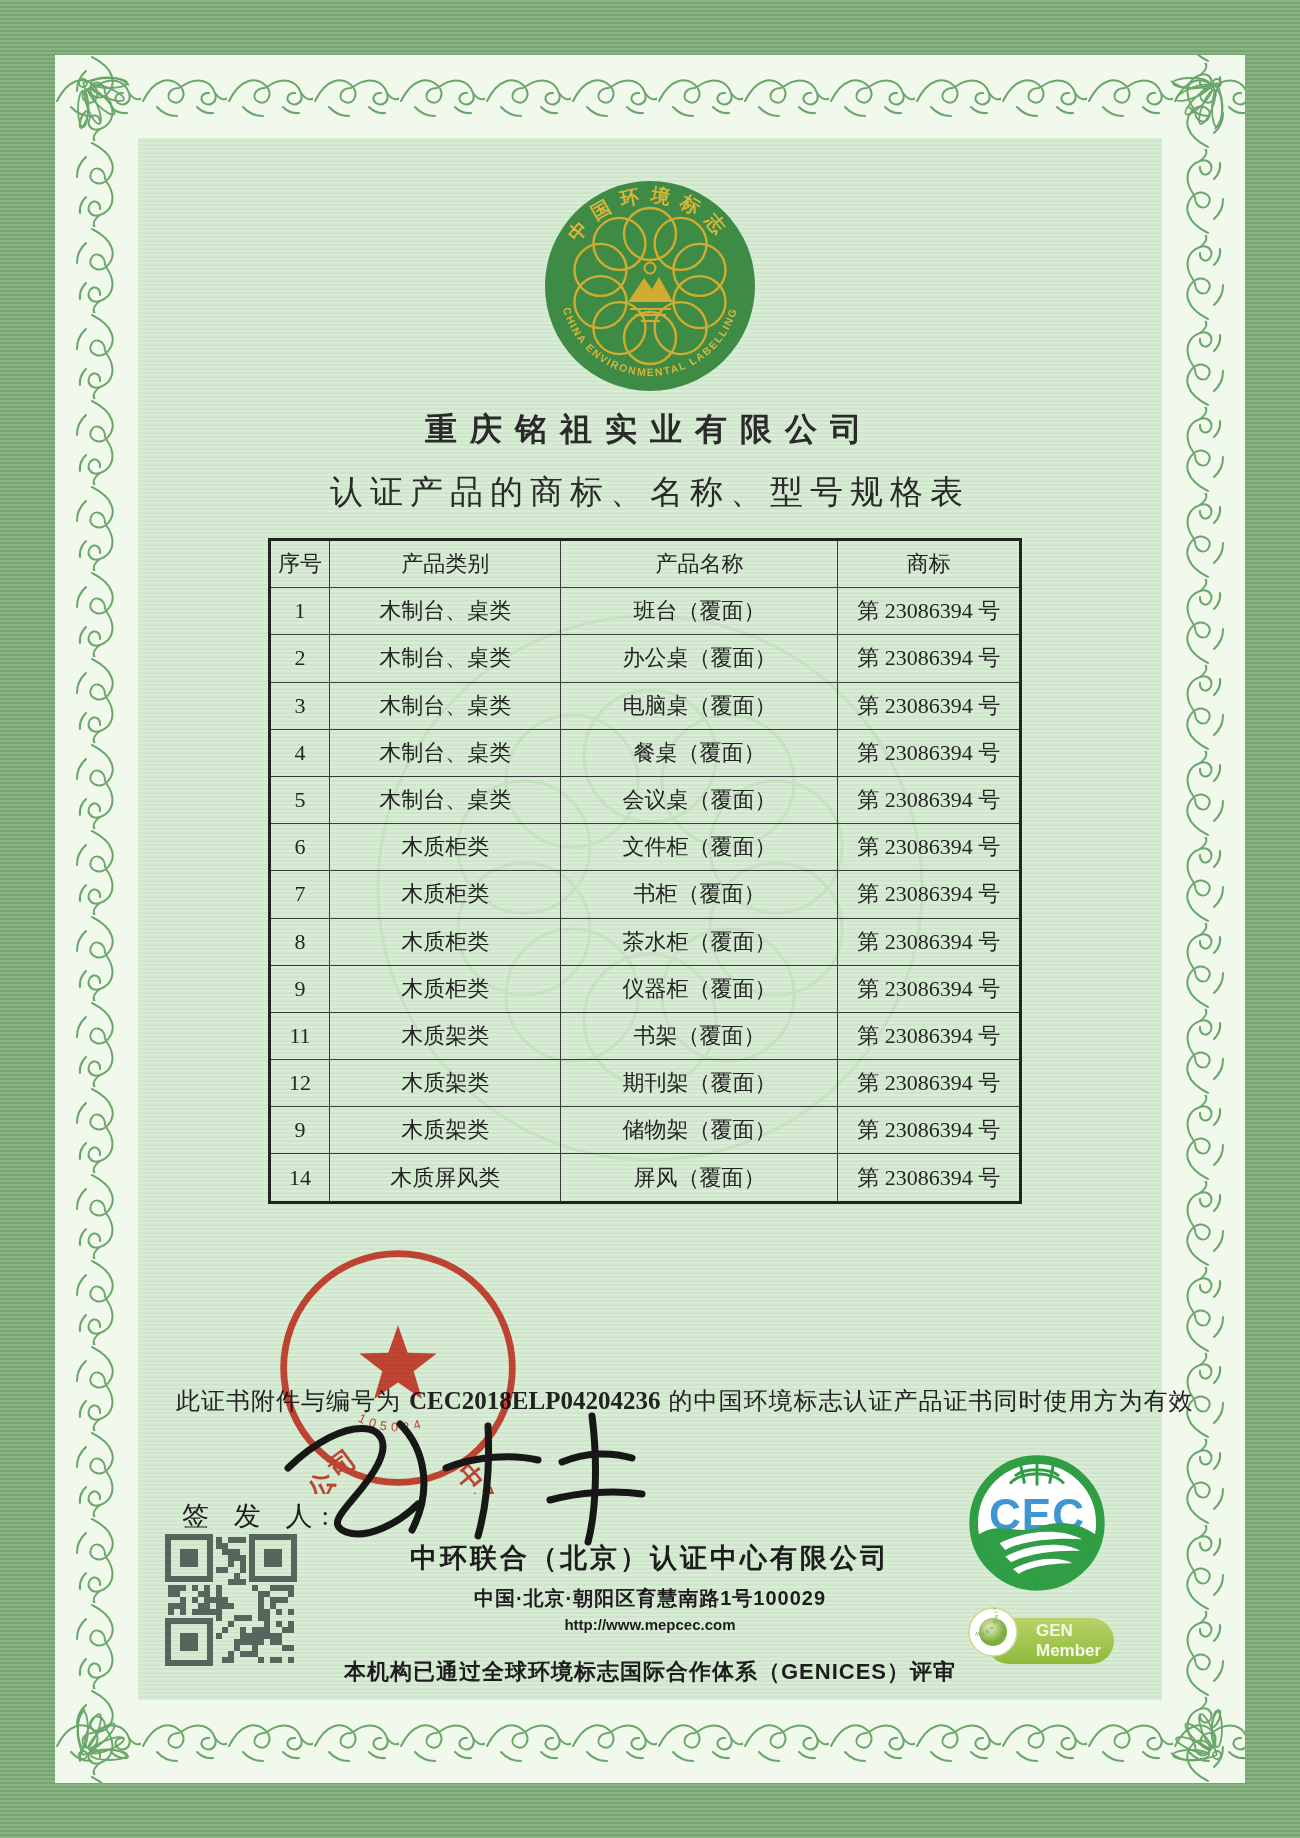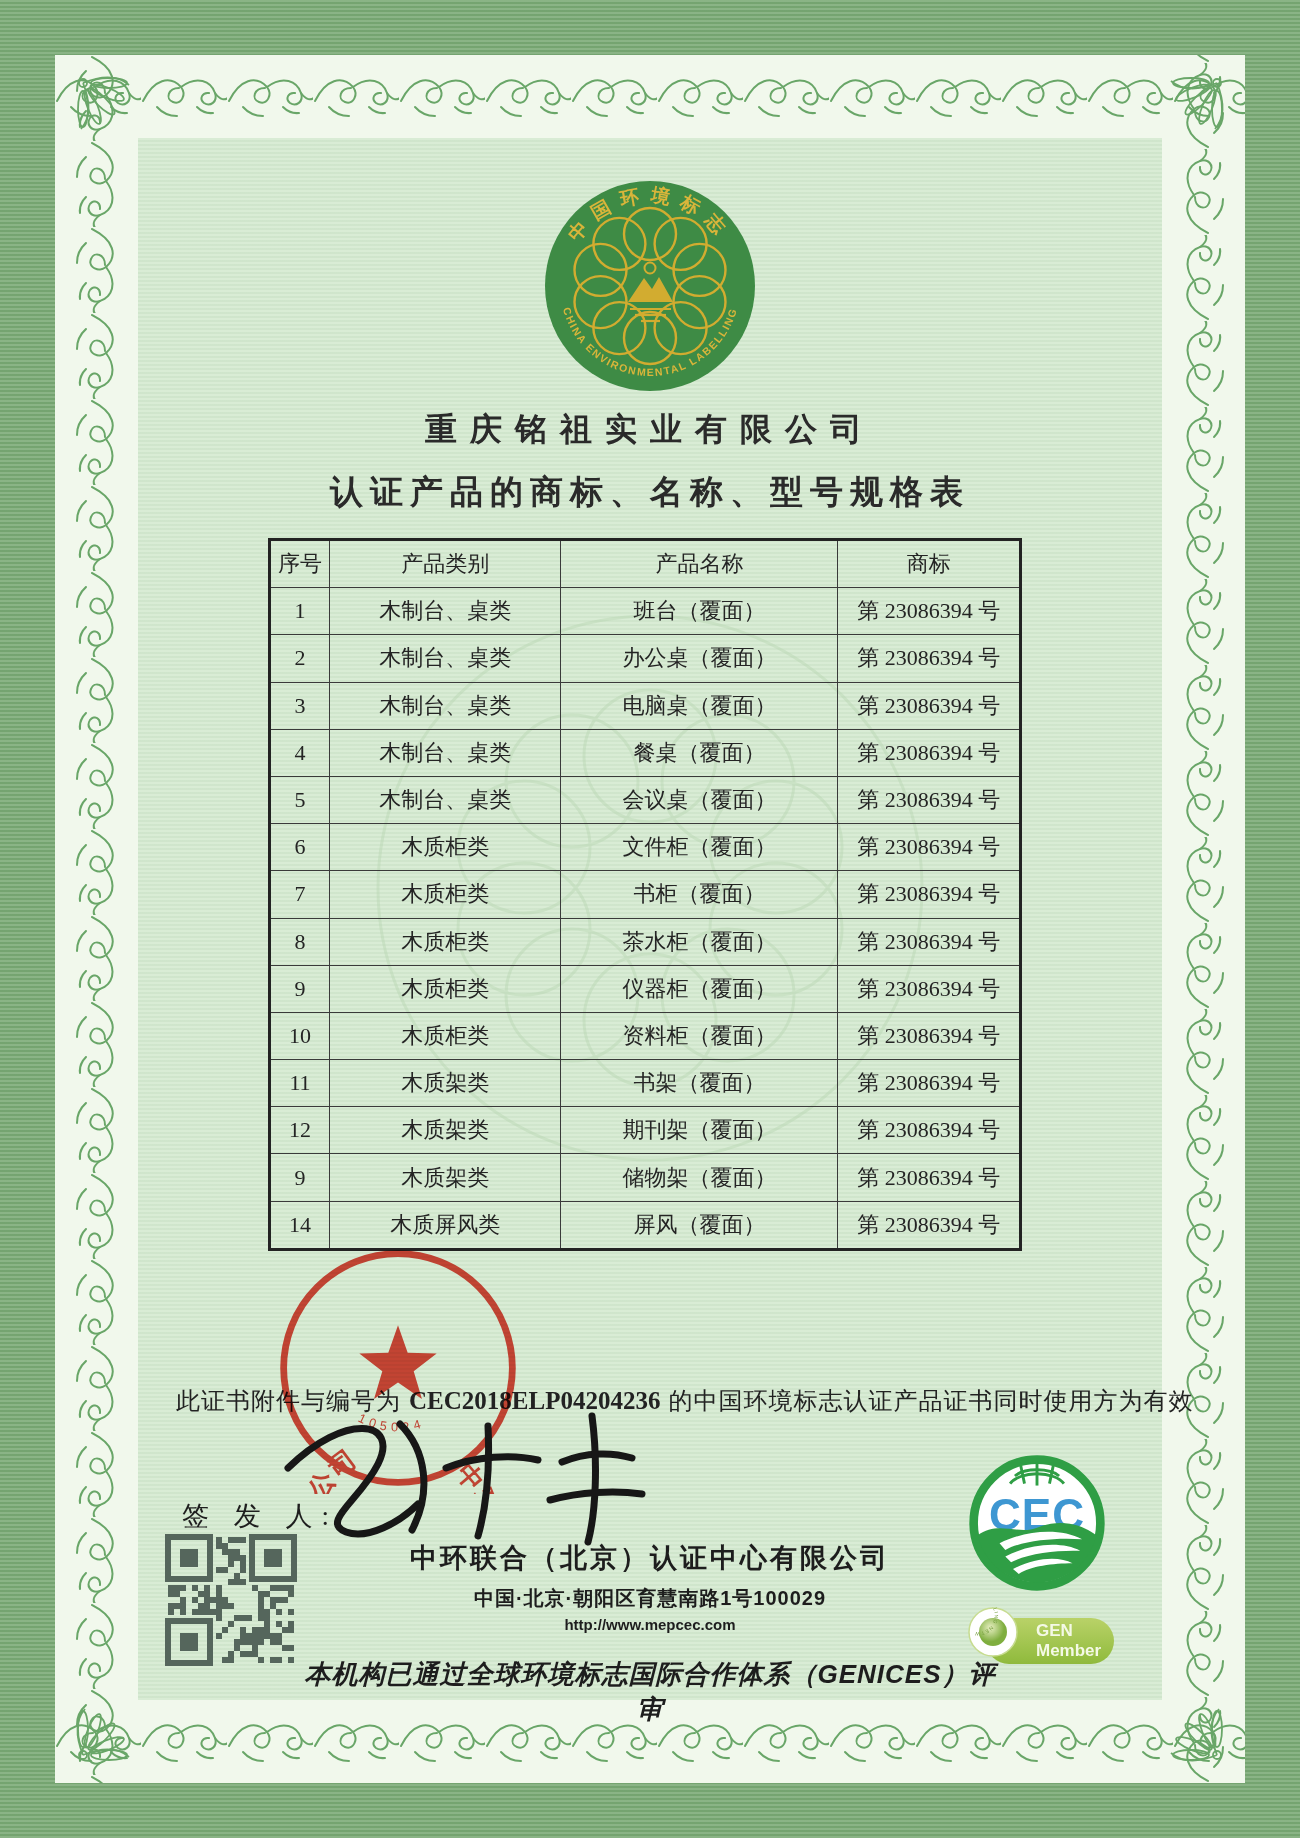--- a/index.html
+++ b/index.html
@@ -8,41 +8,41 @@
         background:#7dac78;
         background-image:repeating-linear-gradient(180deg, rgba(255,255,255,.10) 0 2px, rgba(20,70,20,.08) 2px 4px);}
   .band{position:absolute;left:55px;top:55px;width:1190px;height:1728px;background:#f1f8ec;}
   .strip{position:absolute;}
   .panel{position:absolute;left:138px;top:138px;width:1024px;height:1562px;
          background:#d7ebd3;
          background-image:repeating-linear-gradient(180deg, rgba(255,255,255,.05) 0 2px, rgba(30,90,30,.04) 2px 4px);}
   .abs{position:absolute;}
   .title{left:0;top:408px;width:1300px;text-align:center;font-size:32px;font-weight:600;
          letter-spacing:13px;color:#2a2a2a;}
-  .subtitle{left:0;top:470px;width:1300px;text-align:center;font-size:33px;font-weight:700;
+  .subtitle{left:0;top:470px;width:1300px;text-align:center;font-size:33px;font-weight:400;
          letter-spacing:7px;color:#2a2a2a;}
   table.products{position:absolute;left:268px;top:538px;width:754px;border-collapse:collapse;
          table-layout:fixed;z-index:2;}
   table.products th,table.products td{border:1.3px solid #3a3a3a;height:46.2px;text-align:center;
          font-size:22px;font-weight:normal;color:#242424;padding:0;background:transparent;}
   table.products{border:3px solid #232323;}
   col.c1{width:8%;} col.c2{width:30.8%;} col.c3{width:36.9%;} col.c4{width:24.3%;}
   .watermark{left:360px;top:598px;z-index:1;opacity:.45;}
   .note-line{left:176px;top:1385px;width:1000px;font-size:24px;color:#222;z-index:2;letter-spacing:1px;white-space:nowrap;}
   .note-line b{font-size:25px;margin:0 8px;letter-spacing:0;}
   .issuer{left:182px;top:1498px;font-size:27px;color:#1e1e1e;letter-spacing:9px;z-index:5;}
   .stamp{left:272px;top:1242px;z-index:4;mix-blend-mode:multiply;opacity:.93;}
   .signature{left:250px;top:1372px;z-index:5;}
   .qr{left:163px;top:1532px;z-index:2;}
   .footer{left:300px;top:1540px;width:700px;text-align:center;z-index:2;color:#1d1d1d;
           font-family:"Liberation Sans","DejaVu Sans",sans-serif;}
   .footer .org{font-size:27px;font-weight:bold;letter-spacing:3px;}
   .footer .addr{font-size:20px;margin-top:9px;font-weight:bold;letter-spacing:1px;}
   .footer .web{font-size:15px;margin-top:4px;font-weight:bold;}
-  .footer .note2{font-size:26px;margin-top:24px;font-weight:bold;letter-spacing:1px;font-style:italic;}
+  .footer .note2{font-size:22px;margin-top:24px;font-weight:bold;letter-spacing:1px;}
   .cec{left:965px;top:1451px;z-index:3;}
   .gen{left:968px;top:1606px;width:150px;height:54px;z-index:3;}
   .gen .pill{position:absolute;left:18px;top:12px;width:128px;height:46px;border-radius:23px;
        background:linear-gradient(180deg,#b9d268 0%,#8fba3c 100%);}
   .gen .pill .t{position:absolute;left:50px;top:3px;color:#f4f9e6;font-family:"Liberation Sans",sans-serif;
        font-size:17px;line-height:20px;font-weight:bold;}
   .gen .orb{position:absolute;left:0;top:1px;width:50px;height:50px;}
 </style>
 </head>
 <body>
@@ -219,26 +219,20 @@
         <tr>
           <td>8</td>
           <td>木质柜类</td>
           <td>茶水柜（覆面）</td>
           <td>第 23086394 号</td>
         </tr>
         <tr>
           <td>9</td>
           <td>木质柜类</td>
           <td>仪器柜（覆面）</td>
-          <td>第 23086394 号</td>
-        </tr>
-        <tr>
-          <td>10</td>
-          <td>木质柜类</td>
-          <td>资料柜（覆面）</td>
           <td>第 23086394 号</td>
         </tr>
         <tr>
           <td>11</td>
           <td>木质架类</td>
           <td>书架（覆面）</td>
           <td>第 23086394 号</td>
         </tr>
         <tr>
           <td>12</td>

